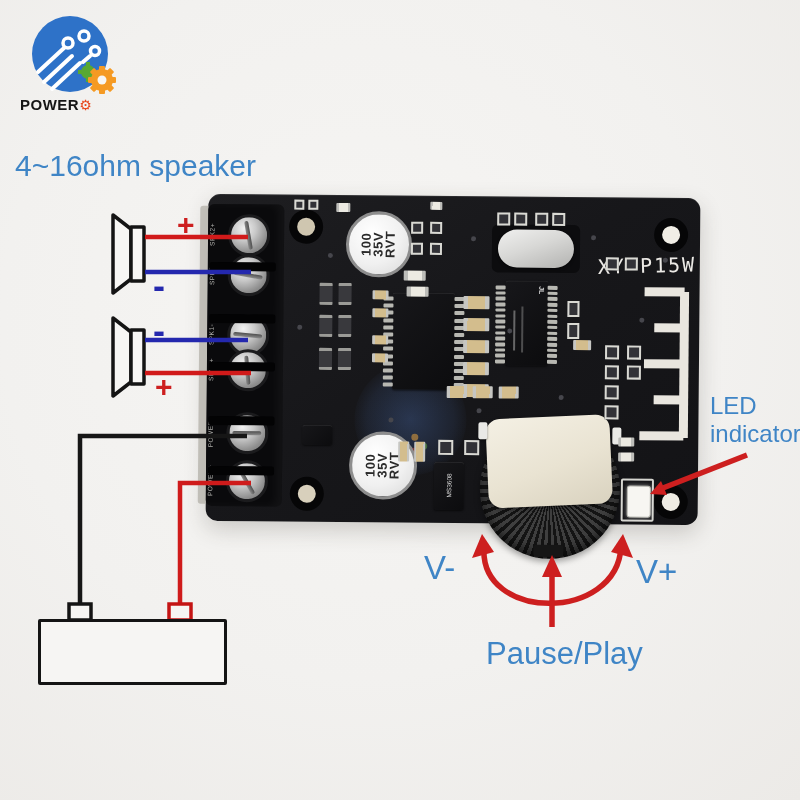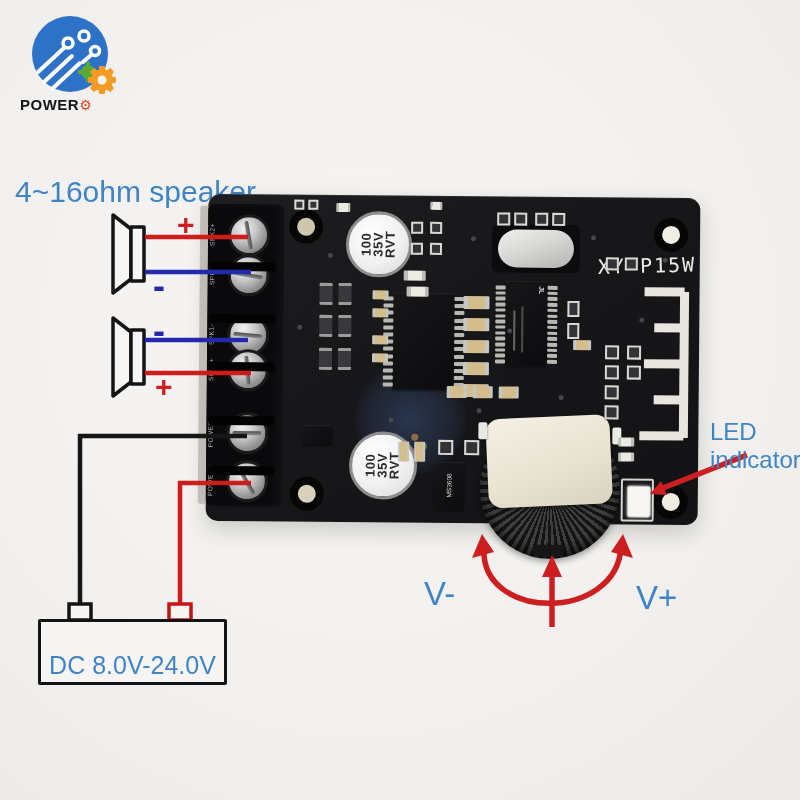--- a/index.html
+++ b/index.html
@@ -1,21 +1,21 @@
 <!DOCTYPE html>
 <html><head>
 <meta charset="utf-8">
 <style>
   html,body{margin:0;padding:0;background:#e9e8e6;}
   .stage{position:relative;width:800px;height:800px;overflow:hidden;
          background:radial-gradient(circle at 45% 40%, #f6f5f3 0%, #f2f1ef 55%, #eceae7 100%);
          font-family:"Liberation Sans", sans-serif;}
   .abs{position:absolute;}
   
-  .blue{color:#3f85c6;margin-top:26px;}
+  .blue{color:#3f85c6;}
   .polarity{font-weight:bold;font-size:30px;line-height:1;}
   
   .brand-name{font-weight:bold;font-size:15px;color:#151515;letter-spacing:.5px;}
   .brand-gear{color:#e8491d;font-size:14px;}
   
   .board{position:absolute;left:207px;top:196px;width:492px;height:327px;
          background:linear-gradient(145deg,#1e1e21 0%,#17171a 45%,#131316 100%);
          border-radius:12px;transform:rotate(.5deg);
          box-shadow:0 8px 22px rgba(60,55,45,.22), inset 0 1px 0 rgba(255,255,255,.08);}
   .tblock{position:absolute;left:0px;top:10px;width:76px;height:302px;background:#0a0a0c;border-radius:6px;
@@ -364,18 +364,18 @@
   <div class="abs polarity" style="left:153px;top:313px;color:#2428ae;font-size:36px;">-</div>
   <div class="abs polarity" style="left:155px;top:372px;color:#cd1f1f;">+</div>
 
   <div class="abs blue" style="left:710px;top:392px;font-size:24px;line-height:28px;">
     <div>LED</div>
     <div>indicator</div>
   </div>
 
   <div class="abs blue" style="left:424px;top:549px;font-size:33px;">V-</div>
   <div class="abs blue" style="left:636px;top:553px;font-size:33px;">V+</div>
+  <div class="abs blue" style="left:486px;top:636px;font-size:31px;">Pause/Play</div>
 
   <div class="box-voltage">
-    <div class="blue">DC 8.0V-24.0V</div>
   </div>
 
 </div>
 
 </body></html>

